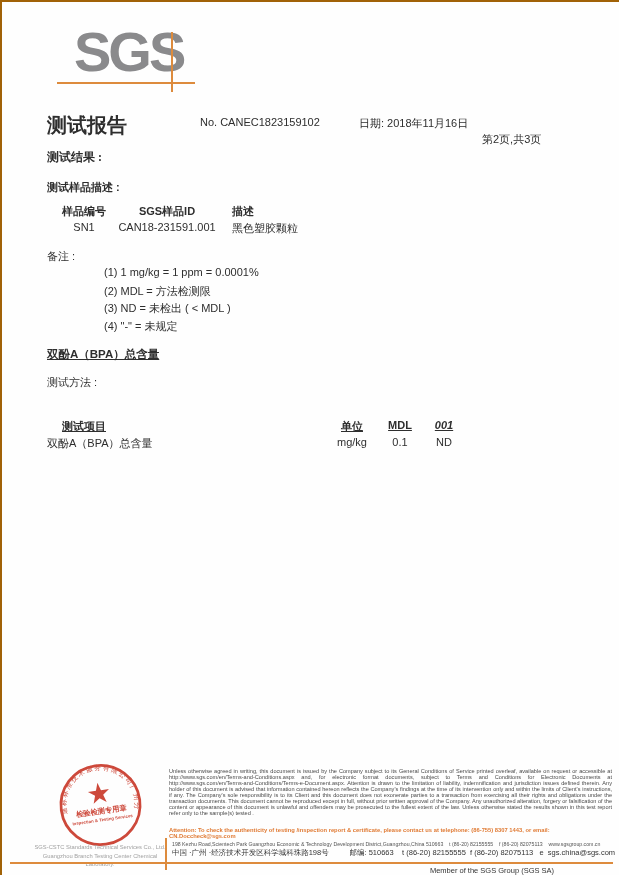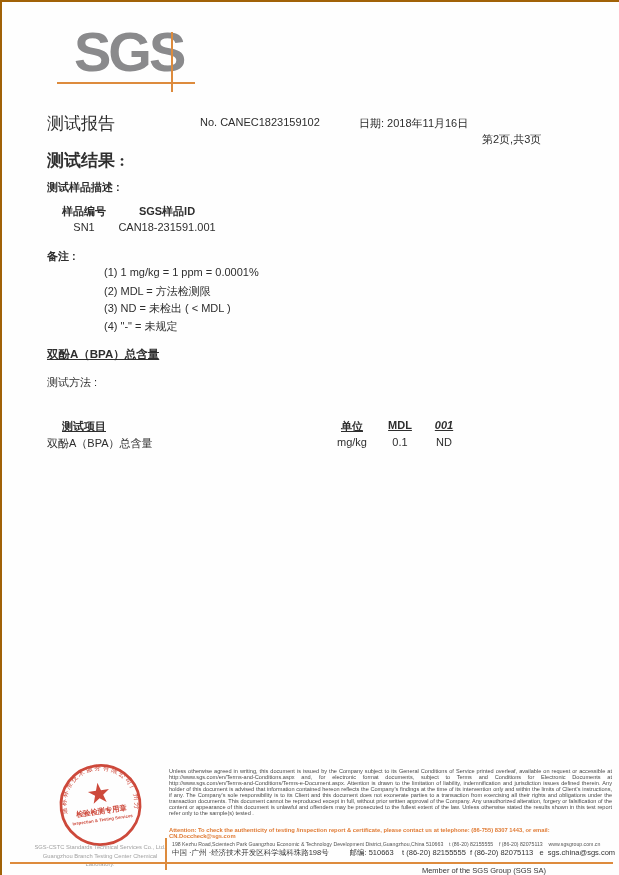--- a/index.html
+++ b/index.html
@@ -8,37 +8,37 @@
     background:#fefefe;border:2px solid #a16207;overflow:hidden;
     font-family:"Liberation Sans","DejaVu Sans",sans-serif;color:#2e2e2e;
   }
   .abs{position:absolute;}
   
   .logo-text{left:72px;top:22px;font-size:56px;line-height:1;font-weight:bold;
     color:#8a8a8c;letter-spacing:-3px;}
   .logo-hline{left:55px;top:80px;width:138px;height:2px;background:#dd8b3d;}
   .logo-vline{left:169px;top:30px;width:2px;height:60px;background:#dd8b3d;}
   
-  .doc-title{left:45px;top:110px;font-size:17px;font-weight:normal;}
+  .doc-title{left:45px;top:110px;font-size:20px;font-weight:bold;}
   .report-no{left:198px;top:114px;font-size:11px;}
   .report-date{left:357px;top:114px;font-size:11px;}
   .page-info{left:480px;top:114px;font-size:11px;margin-top:16px;}
-  .results-label{left:45px;top:147px;font-size:17px;font-weight:bold;font-family:Liberation Serif, serif;}
+  .results-label{left:45px;top:147px;font-size:12px;font-weight:bold;font-family:Liberation Serif, serif;}
   .sample-heading{left:45px;top:178px;font-size:11px;font-weight:bold;}
   .fs11{font-size:11px;}
   .bold{font-weight:bold;}
   .ctr{text-align:center;}
   
   .s-c1{left:42px;width:80px;}
   .s-c2{left:115px;width:100px;}
   .s-c3{left:230px;width:160px;}
   .s-head{top:202px;}
   .s-row{top:219px;}
   
-  .notes-heading{left:45px;top:247px;font-size:11px;font-weight:bold;}
+  .notes-heading{left:45px;top:247px;font-size:11px;font-weight:normal;}
   .note{left:102px;font-size:11px;}
   
   .bpa-heading{left:45px;top:345px;font-size:11.5px;font-weight:bold;text-decoration:underline;}
   .method-label{left:45px;top:373px;font-size:11px;}
   .method-text{left:100px;top:371px;width:470px;font-size:11px;line-height:19.5px;text-align:justify;}
   
   .t-head{top:417px;}
   .t-row{top:434px;}
   .t-item-h{left:60px;width:120px;text-decoration:underline;}
   .t-item{left:45px;width:200px;}
@@ -52,43 +52,45 @@
   .lab-name{left:28px;top:841px;width:140px;text-align:center;font-size:5.8px;
     line-height:8.6px;color:#9f9f9f;}
   .disclaimer{left:167px;top:766px;width:443px;font-size:5.6px;line-height:6.0px;
     color:#4a4a4a;text-align:justify;}
   .attention{left:167px;top:825px;width:443px;font-size:5.8px;line-height:6.4px;
     color:#e07b35;font-weight:bold;}
   .addr-divider{left:163px;top:836px;width:2px;height:32px;background:#dd8b3d;}
   .addr-en{left:170px;top:839px;width:445px;font-size:5.2px;color:#555;white-space:pre;}
   .addr-cn{left:170px;top:846px;width:445px;font-size:7.5px;color:#333;white-space:pre;}
   .footer-rule{left:8px;top:860px;width:603px;height:2px;background:#dd8b3d;}
-  .member-line{left:392px;top:864px;width:180px;text-align:center;font-size:7.5px;color:#333;}
+  .member-line{left:400px;top:864px;width:180px;text-align:center;font-size:7.5px;color:#333;}
 </style>
 </head>
 <body>
 
 <div class="page">
 
   <div class="abs logo-text">SGS</div>
   <div class="abs logo-hline"></div>
   <div class="abs logo-vline"></div>
 
   <div class="abs doc-title">测试报告</div>
   <div class="abs report-no">No. CANEC1823159102</div>
   <div class="abs report-date">日期: 2018年11月16日</div>
   <div class="abs page-info">第2页,共3页</div>
 
   <div class="abs results-label">测试结果 :</div>
 
   <div class="abs sample-heading">测试样品描述 :</div>
   <div class="abs fs11 bold ctr s-c1 s-head">样品编号</div>
   <div class="abs fs11 bold ctr s-c2 s-head">SGS样品ID</div>
+  <div class="abs fs11 bold s-c3 s-head">描述</div>
   <div class="abs fs11 ctr s-c1 s-row">SN1</div>
   <div class="abs fs11 ctr s-c2 s-row">CAN18-231591.001</div>
+  <div class="abs fs11 s-c3 s-row">黑色塑胶颗粒</div>
 
   <div class="abs notes-heading">备注 :</div>
   <div class="abs note" style="top:264px;">(1) 1 mg/kg = 1 ppm = 0.0001%</div>
   <div class="abs note" style="top:282px;">(2) MDL = 方法检测限</div>
   <div class="abs note" style="top:299px;">(3) ND = 未检出 ( &lt; MDL )</div>
   <div class="abs note" style="top:317px;">(4) "-" = 未规定</div>
 
   <div class="abs bpa-heading">双酚A（BPA）总含量</div>
   <div class="abs method-label">测试方法 :</div>
 

